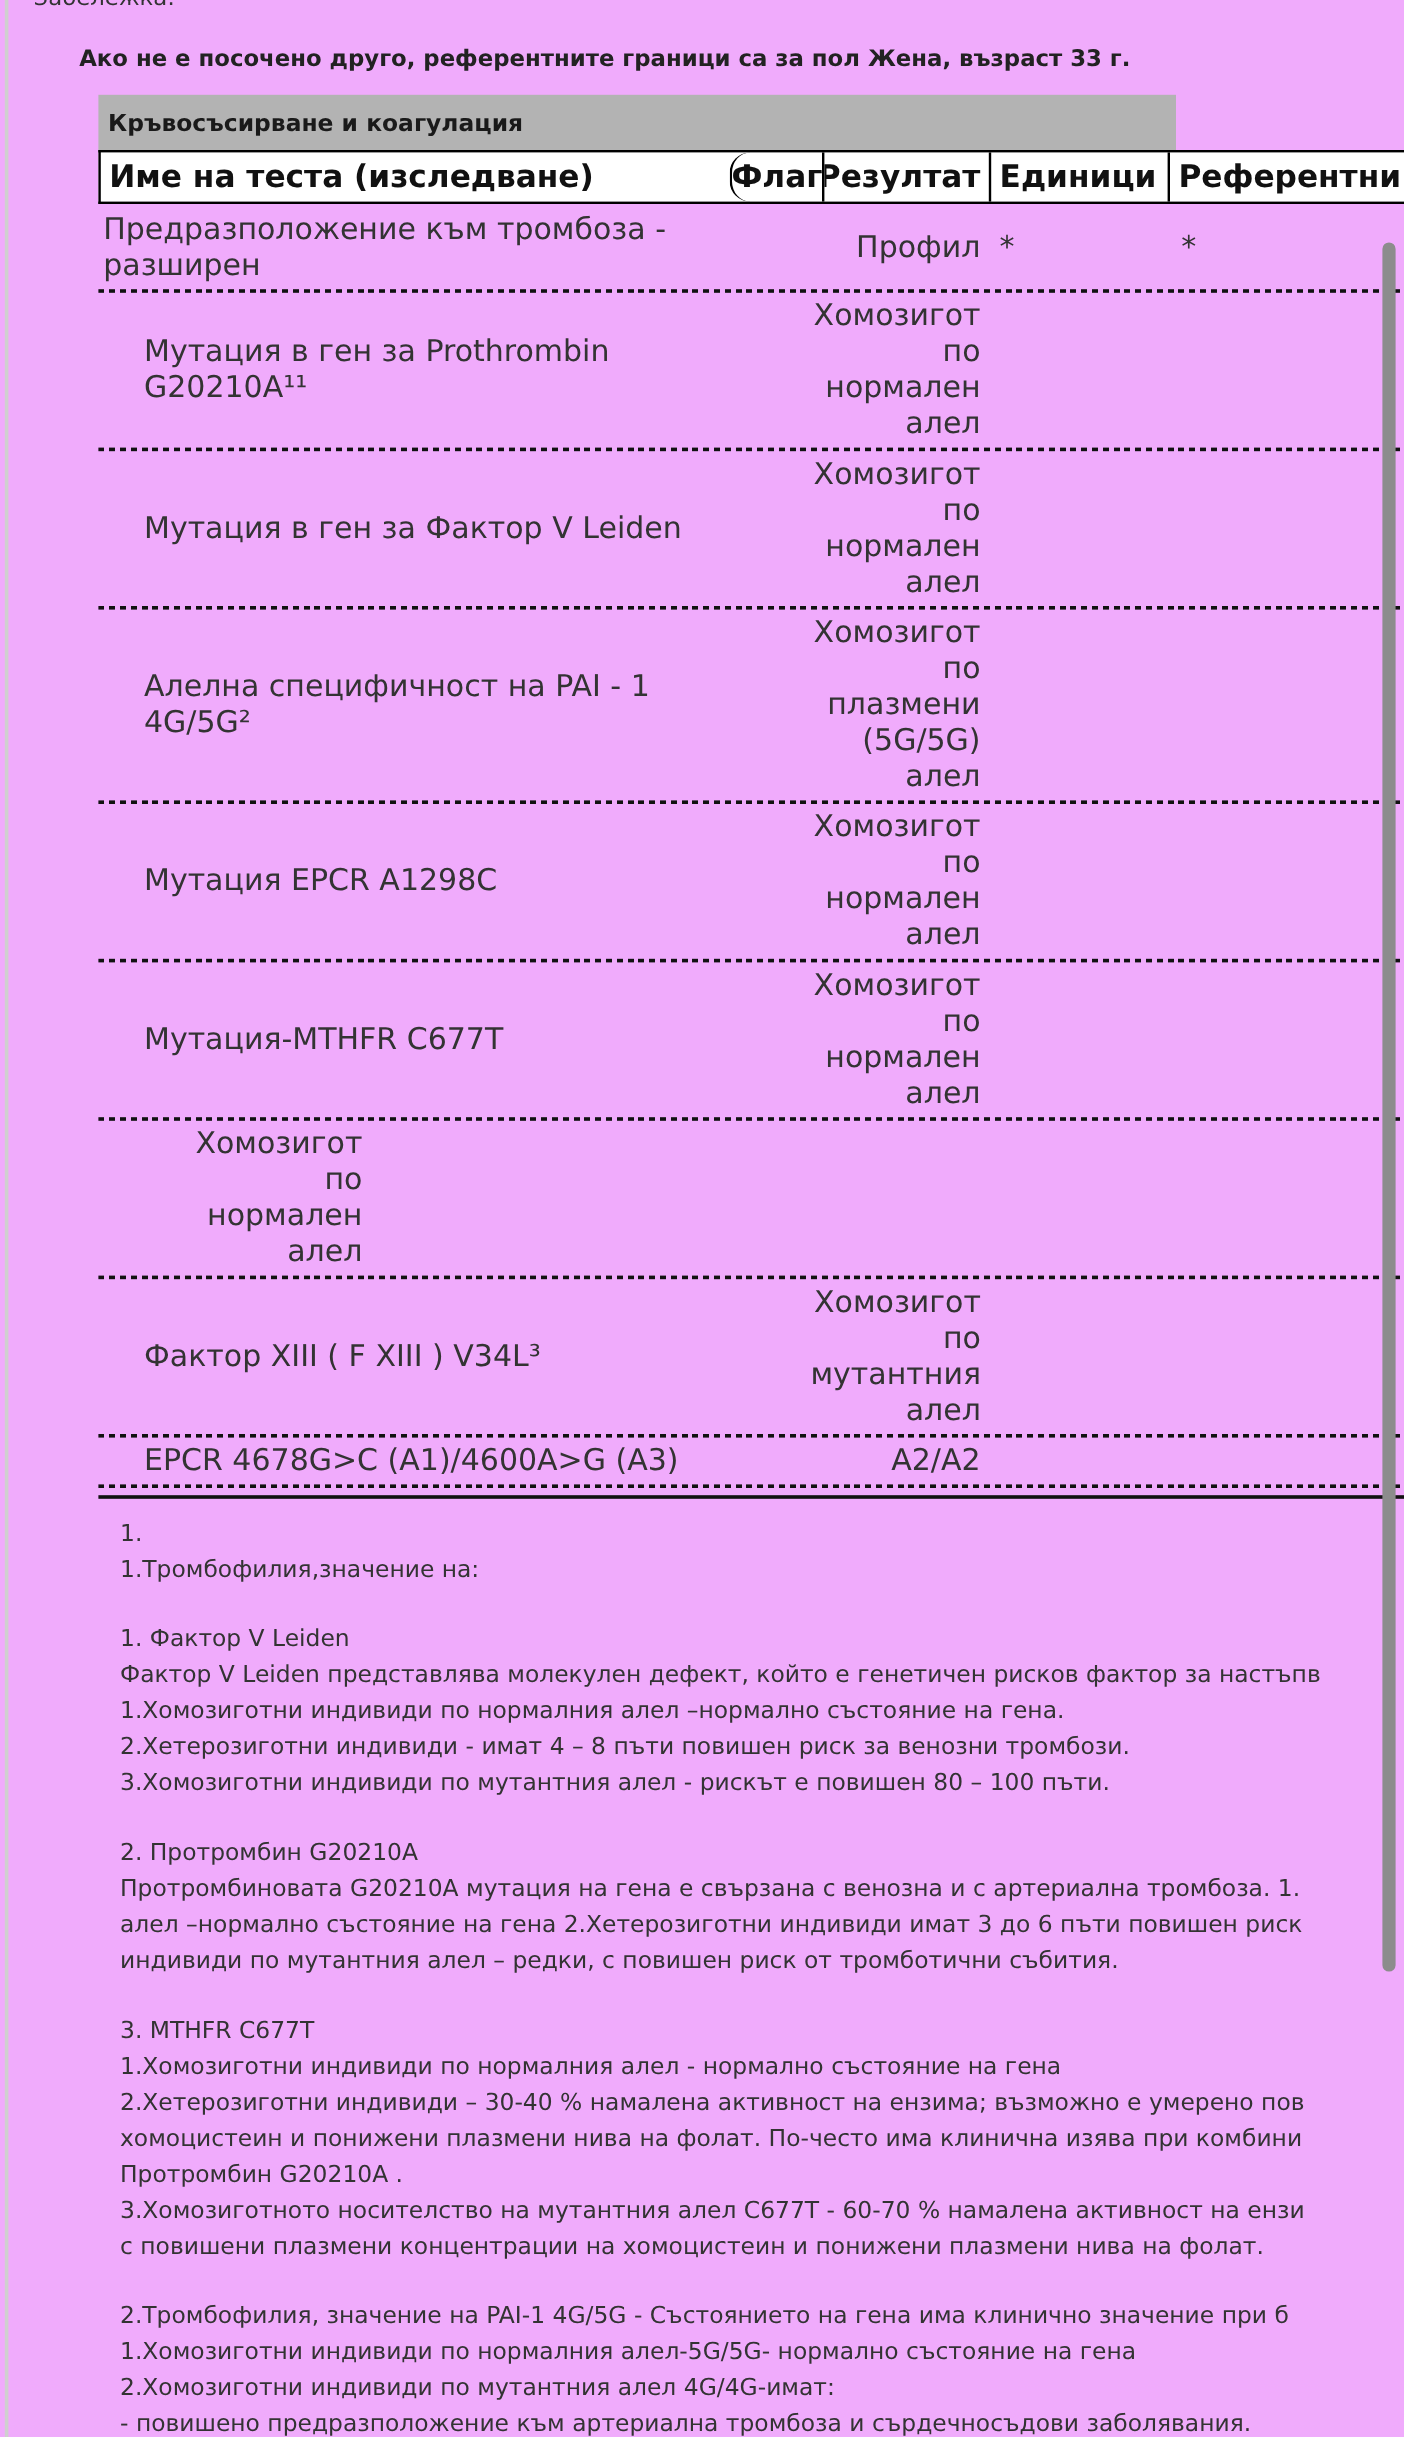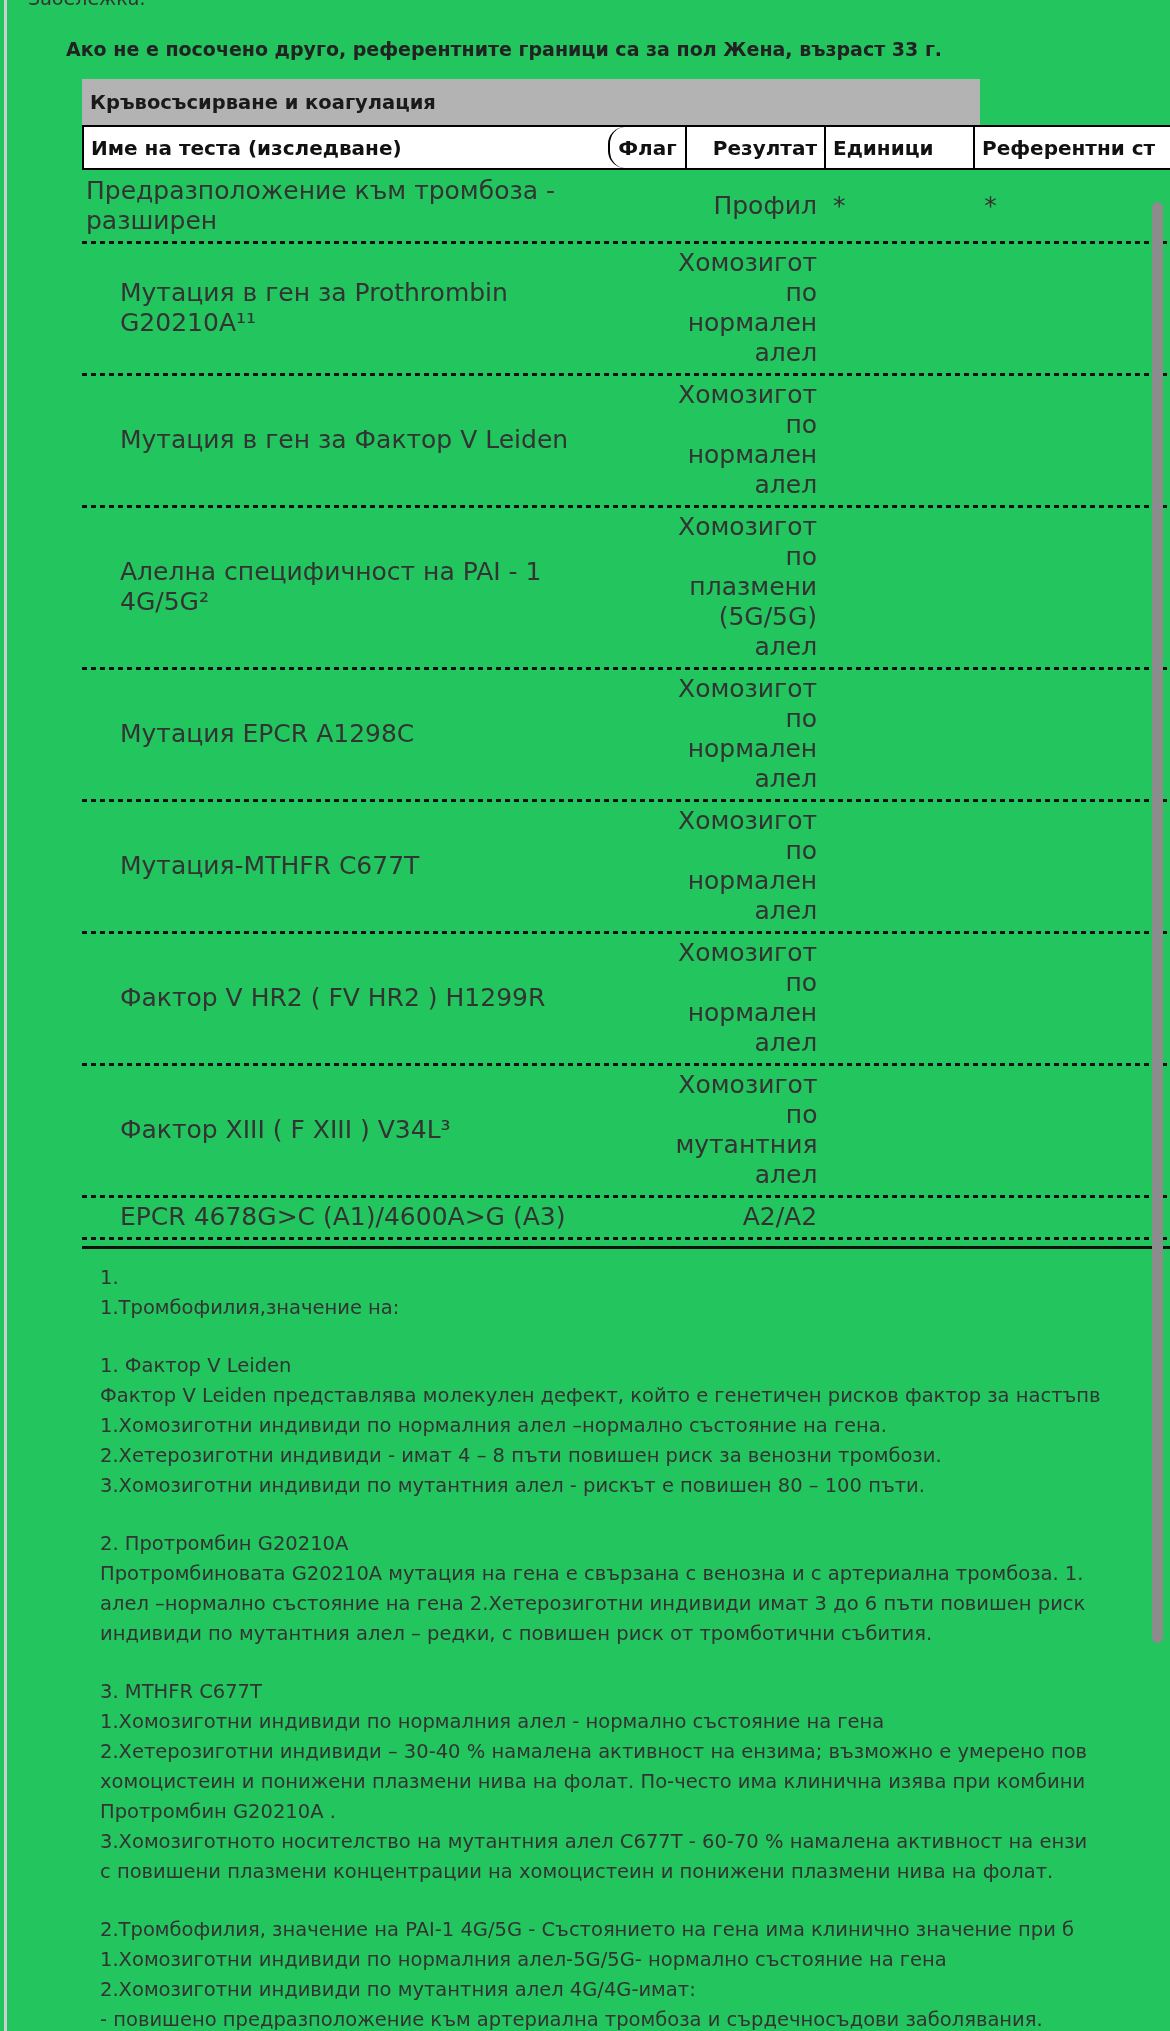--- a/index.html
+++ b/index.html
@@ -1,33 +1,33 @@
 <!DOCTYPE html>
 <html><head>
 <meta charset="utf-8">
 <style>
   html,body { margin:0; padding:0; background:#fff; }
   .page {
-    position:relative; width:1170px; height:2031px; background:#22c55e;
+    position:relative; width:1170px; height:2031px; background:#f0abfc;
     overflow:hidden; font-family:"DejaVu Sans","Liberation Sans",sans-serif; color:#333;
   }
   .left-edge { position:absolute; left:4px; top:0; width:3px; height:2031px; background:#cfcfcf; }
   .note-frag { position:absolute; left:28px; top:-13px; font-size:19px; color:#333; }
   .notice { position:absolute; left:66px; top:38px; font-size:19px; font-weight:bold; color:#222; white-space:nowrap; }
   .section-bar {
     position:absolute; left:82px; top:79px; width:898px; height:46px;
     background:#b3b3b3; display:flex; align-items:center; padding-left:8px;
     box-sizing:border-box; font-size:19.5px; font-weight:bold; color:#1a1a1a;
   }
   .thead {
     position:absolute; left:82px; top:125px; width:1110px; height:45px;
     display:flex; border:2px solid #000; border-right:0; box-sizing:border-box; background:#fff;
   }
   .th {
-    border-left:2px solid #000; box-sizing:border-box; font-weight:bold; font-size:20px;
+    border-left:2px solid #000; box-sizing:border-box; font-weight:bold; font-size:26px;
     color:#111; display:flex; align-items:center; padding:0 7px; white-space:nowrap; overflow:hidden;
   }
   .th:first-child { border-left:0; }
   .th.name   { width:524px; }
   .th.flag   { width:77px; justify-content:center; padding:0 4px;border-radius:17px; }
   .th.result { width:139px; justify-content:flex-end;padding-left:20px; }
   .th.units  { width:149px; }
   .th.ref    { width:209px; }
   .tbody { position:absolute; left:82px; top:170px; width:1088px; font-size:25px; line-height:30px; color:#333; }
   .trow { position:relative; display:flex; align-items:center; padding:6px 0; }
@@ -133,21 +133,20 @@
         <div class="c-result">
           <div>Хомозигот</div>
           <div>по</div>
           <div>нормален</div>
           <div>алел</div>
         </div>
         <div class="c-units"></div>
         <div class="c-ref"></div>
       </div>
       <div class="trow indent">
-        <div class="c-name">Фактор V HR2 ( FV HR2 ) H1299R</div>
         <div class="c-flag"></div>
         <div class="c-result">
           <div>Хомозигот</div>
           <div>по</div>
           <div>нормален</div>
           <div>алел</div>
         </div>
         <div class="c-units"></div>
         <div class="c-ref"></div>
       </div>

